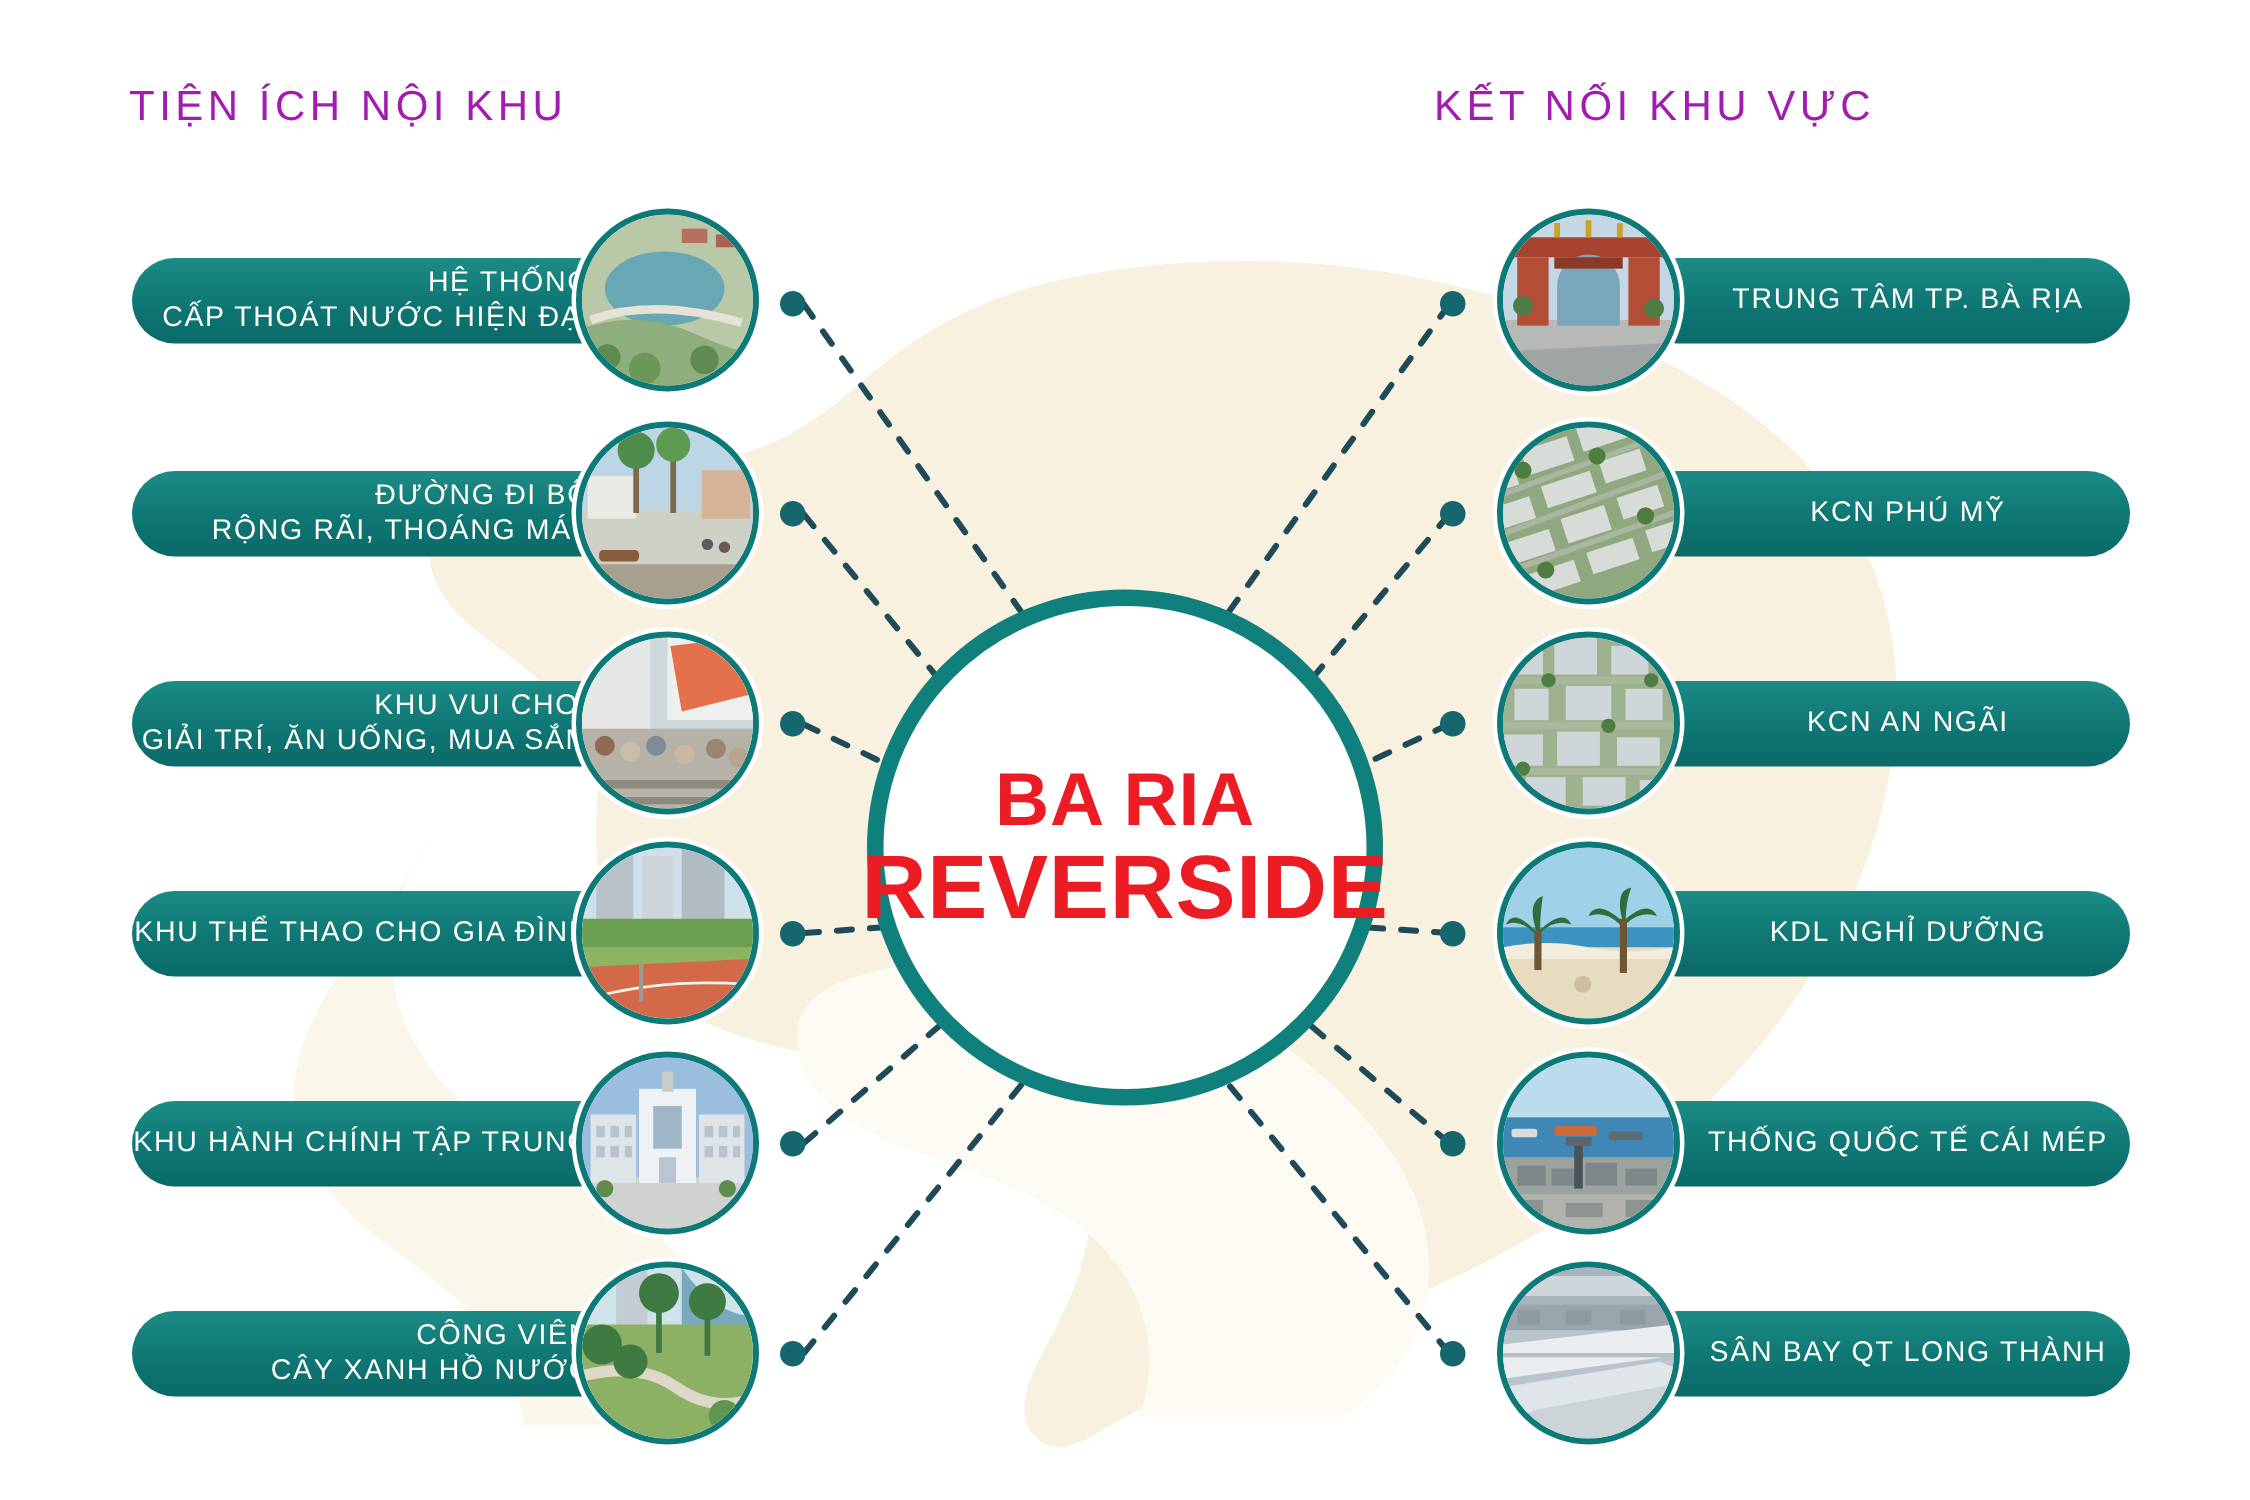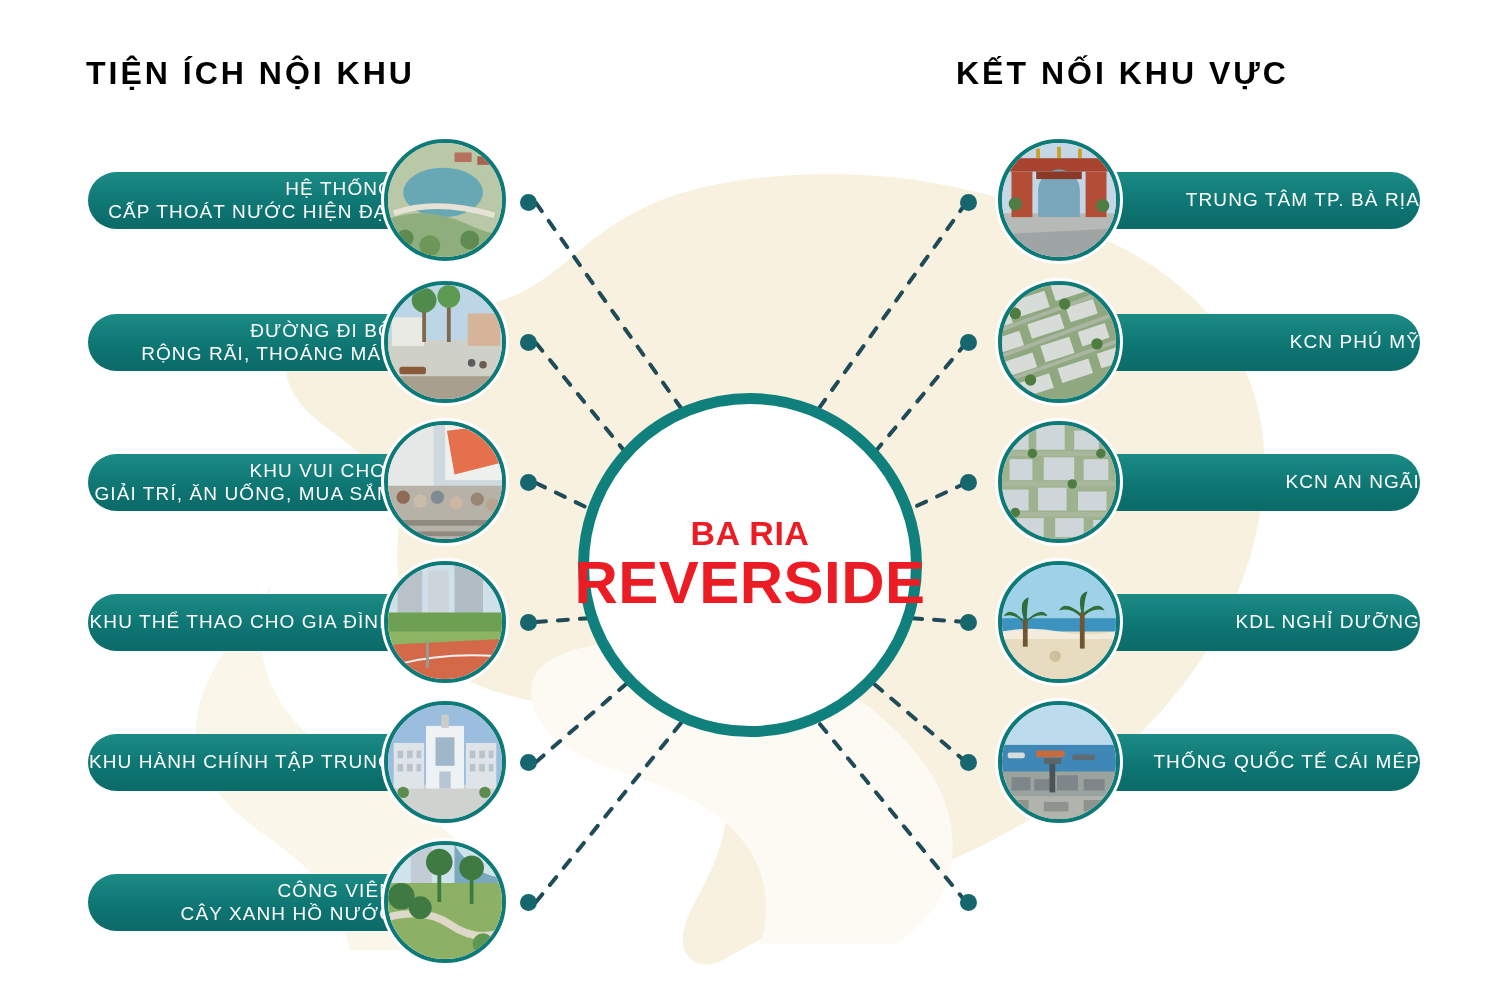--- a/index.html
+++ b/index.html
@@ -30,24 +30,24 @@
   #connectors {
     position: absolute;
     left: 0; top: 0;
     width: 1500px; height: 1000px;
     pointer-events: none;
   }
 
   
   .heading {
     position: absolute;
-    font-size: 32px;
-    font-weight: 700;
+    font-size: 28px;
+    font-weight: 400;
     letter-spacing: 3px;
-    color: #000000;
+    color: #a21caf;
     white-space: nowrap;
   }
   .heading.left  { left: 86px;  top: 55px; }
   .heading.right { left: 956px; top: 55px; }
 
   
   .row {
     position: absolute;
     height: 140px;
     display: flex;
@@ -61,21 +61,21 @@
     position: absolute;
     height: 57px;
     border-radius: 29px;
     background: linear-gradient(180deg, #1c8b86 0%, #0e7673 55%, #0b6a68 100%);
     display: flex;
     align-items: center;
     box-sizing: border-box;
     color: #ffffff;
   }
   .row.left  .pill { left: 0px;   width: 330px; justify-content: flex-end; padding-right: 24px; text-align: right; }
-  .row.right .pill { left: 100px; width: 330px; justify-content: flex-end; padding-left: 34px; text-align: left; }
+  .row.right .pill { left: 100px; width: 330px; justify-content: center; padding-left: 34px; text-align: left; }
 
   .pill-label {
     font-size: 19px;
     letter-spacing: 1.1px;
     line-height: 1.22;
     font-weight: 400;
     white-space: pre-line;
   }
 
   
@@ -110,21 +110,21 @@
     align-items: center;
     justify-content: center;
   }
   #hub .hub-l1, #hub .hub-l2 {
     color: #ec1c24;
     font-weight: bold;
     letter-spacing: 0.5px;
     line-height: 1.05;
     white-space: nowrap;
   }
-  #hub .hub-l1 { font-size: 34px; }
+  #hub .hub-l1 { font-size: 50px; }
   #hub .hub-l2 { font-size: 60px; }
 
   
   .dot {
     position: absolute;
     width: 17px;
     height: 17px;
     border-radius: 50%;
     background: #16666e;
   }
@@ -474,20 +474,42 @@
         <rect y="96" width="120" height="24" fill="#b0b4ac"></rect>
         <g fill="#8d9490">
             <rect x="4" y="100" width="24" height="10"></rect>
             <rect x="44" y="102" width="26" height="10"></rect>
             <rect x="86" y="100" width="30" height="12"></rect>
           </g>
       </svg>
     </div>
   </div>
 
+  <div class="row right" style="top:832px">
+    <div class="pill">
+      <span class="pill-label">SÂN BAY QT LONG THÀNH</span>
+    </div>
+    <div class="thumb">
+      <svg class="art" viewBox="0 0 120 120" xmlns="http://www.w3.org/2000/svg">
+        <rect width="120" height="120" fill="#b9c5cc"></rect>
+        <rect y="0" width="120" height="28" fill="#a8b4bb"></rect>
+        <rect x="6" y="6" width="108" height="14" fill="#cdd6da"></rect>
+        <rect y="26" width="120" height="18" fill="#9aa6ad"></rect>
+        <path d="M0 54 L120 40 L120 62 L0 78 Z" fill="#e9edef"></path>
+        <path d="M0 84 L110 66 L120 70 L120 92 L0 104 Z" fill="#dfe5e8"></path>
+        <path d="M22 100 L120 82 L120 120 L0 120 Z" fill="#cdd4d8"></path>
+        <g fill="#8e9aa2">
+            <rect x="10" y="30" width="16" height="10"></rect>
+            <rect x="44" y="30" width="18" height="10"></rect>
+            <rect x="82" y="30" width="18" height="10"></rect>
+          </g>
+        <rect x="0" y="60" width="120" height="3" fill="#b5bec3"></rect>
+      </svg>
+    </div>
+  </div>
 
   <div id="hub">
     <div class="hub-l1">BA RIA</div>
     <div class="hub-l2">REVERSIDE</div>
   </div>
 
   <div class="dot" style="left:520px; top:194px"></div>
   <div class="dot" style="left:520px; top:334px"></div>
   <div class="dot" style="left:520px; top:474px"></div>
   <div class="dot" style="left:520px; top:614px"></div>

